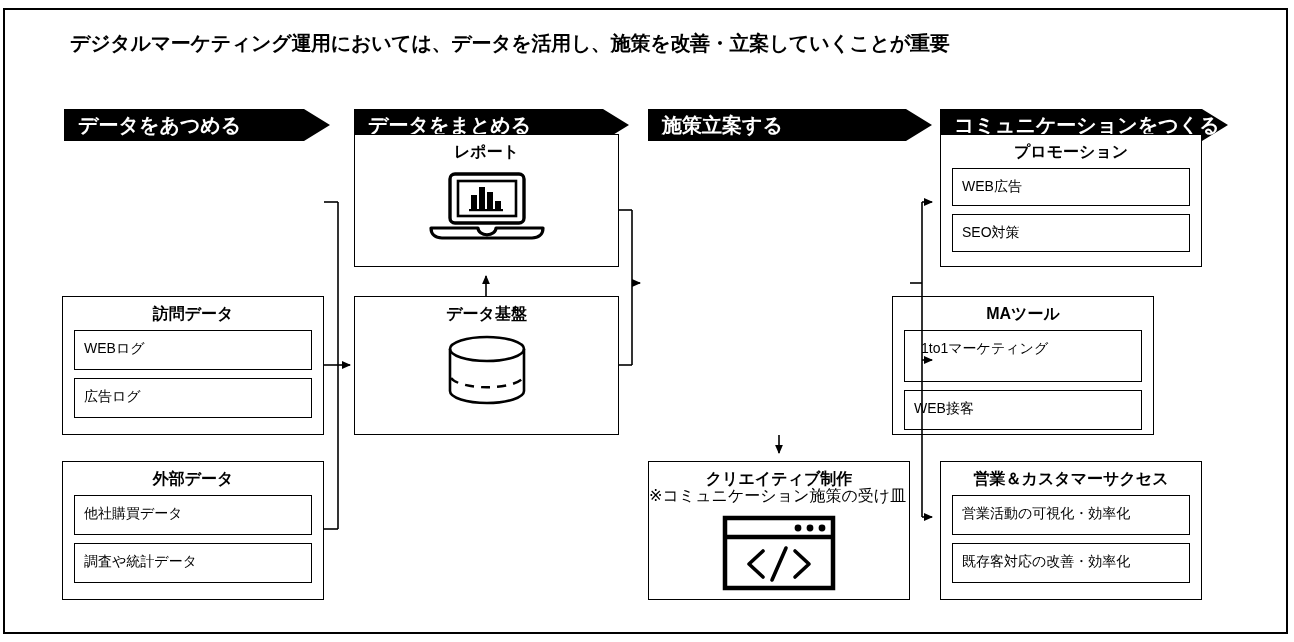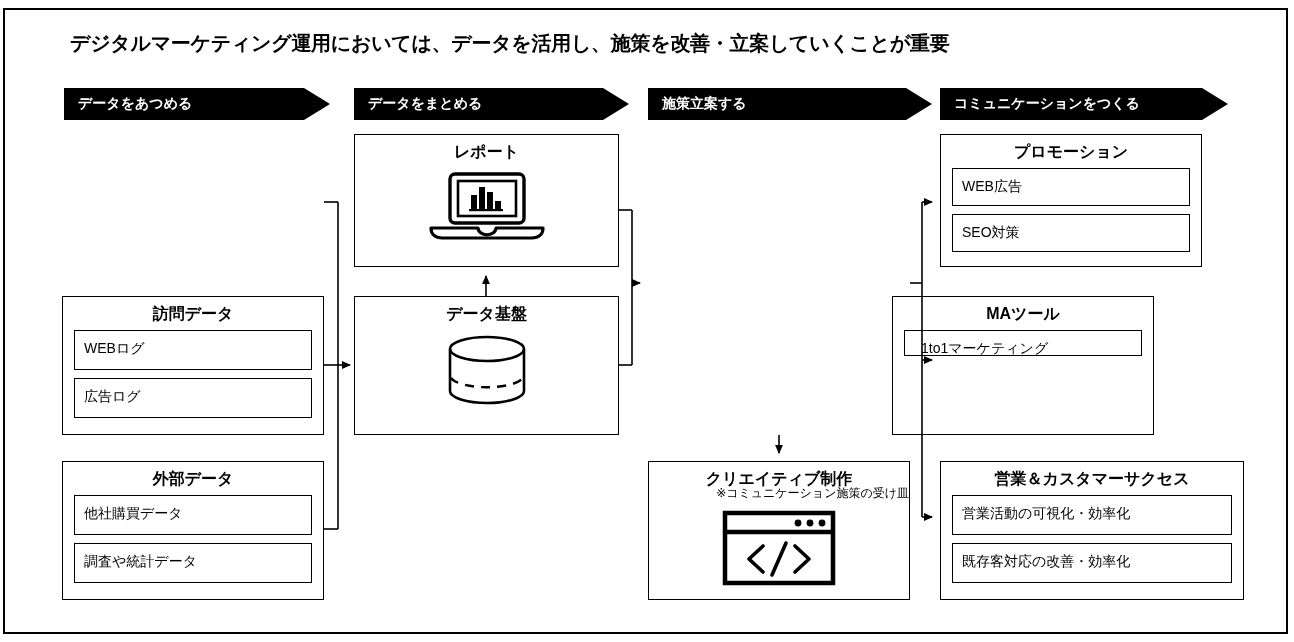--- a/index.html
+++ b/index.html
@@ -36,47 +36,48 @@
     letter-spacing: -0.3px;
     white-space: nowrap;
   }
 
   
   .banner {
     position: absolute;
     height: 32px;
     background: #000000;
     color: #ffffff;
-    font-size: 14px;
+    font-size: 20px;
     font-weight: bold;
     display: flex;
     align-items: center;
     padding-left: 14px;
     box-sizing: border-box;
     clip-path: polygon(0 0, calc(100% - 26px) 0, 100% 50%, calc(100% - 26px) 100%, 0 100%);
+    margin-top: 21px;
   }
 
   
   .group {
     position: absolute;
     border: 1.6px solid #000000;
     background: #ffffff;
     box-sizing: border-box;
   }
   .group-title {
     text-align: center;
     font-size: 16px;
     font-weight: bold;
     margin-top: 8px;
     margin-bottom: 7px;
     line-height: 1.15;
   }
   .group-subtitle {
-    text-align: right;
-    font-size: 12px;
+    text-align: left;
+    font-size: 16px;
     margin-top: -4px;
     margin-bottom: 8px;
     line-height: 1.2;
   }
   .item {
     border: 1.2px solid #000000;
     background: #ffffff;
     box-sizing: border-box;
     font-size: 14px;
     line-height: 1.45;
@@ -208,24 +209,25 @@
   </div>
 
   <div class="group" style="left:940px; top:134px; width:262px; height:133px;">
     <div class="group-title">プロモーション</div>
     <div class="item" style="height:38px;">WEB広告</div>
     <div class="item" style="height:38px;">SEO対策</div>
   </div>
 
   <div class="group" style="left:892px; top:296px; width:262px; height:139px;">
     <div class="group-title">MAツール</div>
-    <div class="item" style="height:26px;padding-left:16px;">1to1マーケティング</div>
-  </div>
-
-  <div class="group" style="left:940px; top:461px; width:304px; height:139px;">
+    <div class="item" style="height:52px;padding-left:16px;">1to1マーケティング</div>
+    <div class="item" style="height:40px;">WEB接客</div>
+  </div>
+
+  <div class="group" style="left:940px; top:461px; width:262px; height:139px;">
     <div class="group-title">営業＆カスタマーサクセス</div>
     <div class="item" style="height:40px;">営業活動の可視化・効率化</div>
     <div class="item" style="height:40px;">既存客対応の改善・効率化</div>
   </div>
 
   <svg class="connectors">
     <defs>
       <marker id="arrow" markerWidth="9" markerHeight="9" refX="8" refY="4.5" orient="auto" markerUnits="userSpaceOnUse">
         <path d="M0,0.6 L9,4.5 L0,8.4 z" fill="#000"></path>
       </marker>

